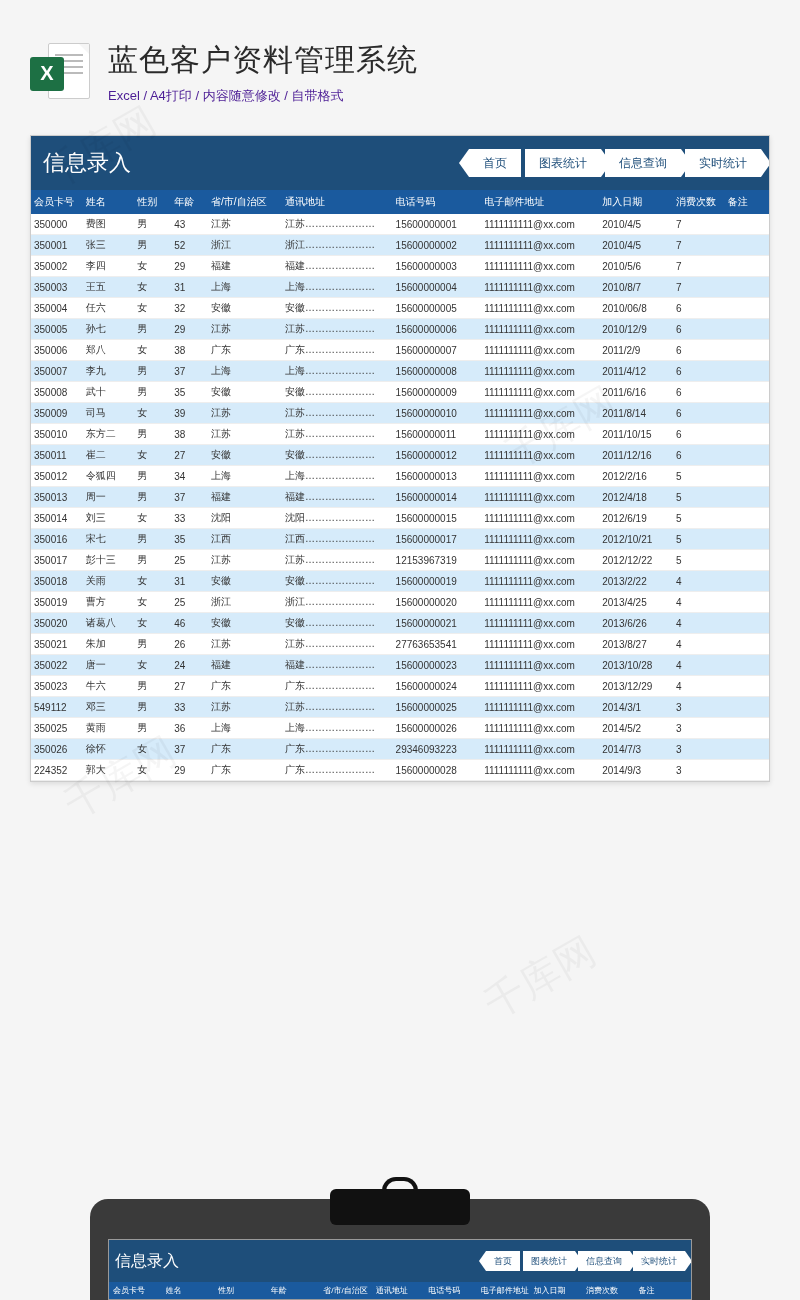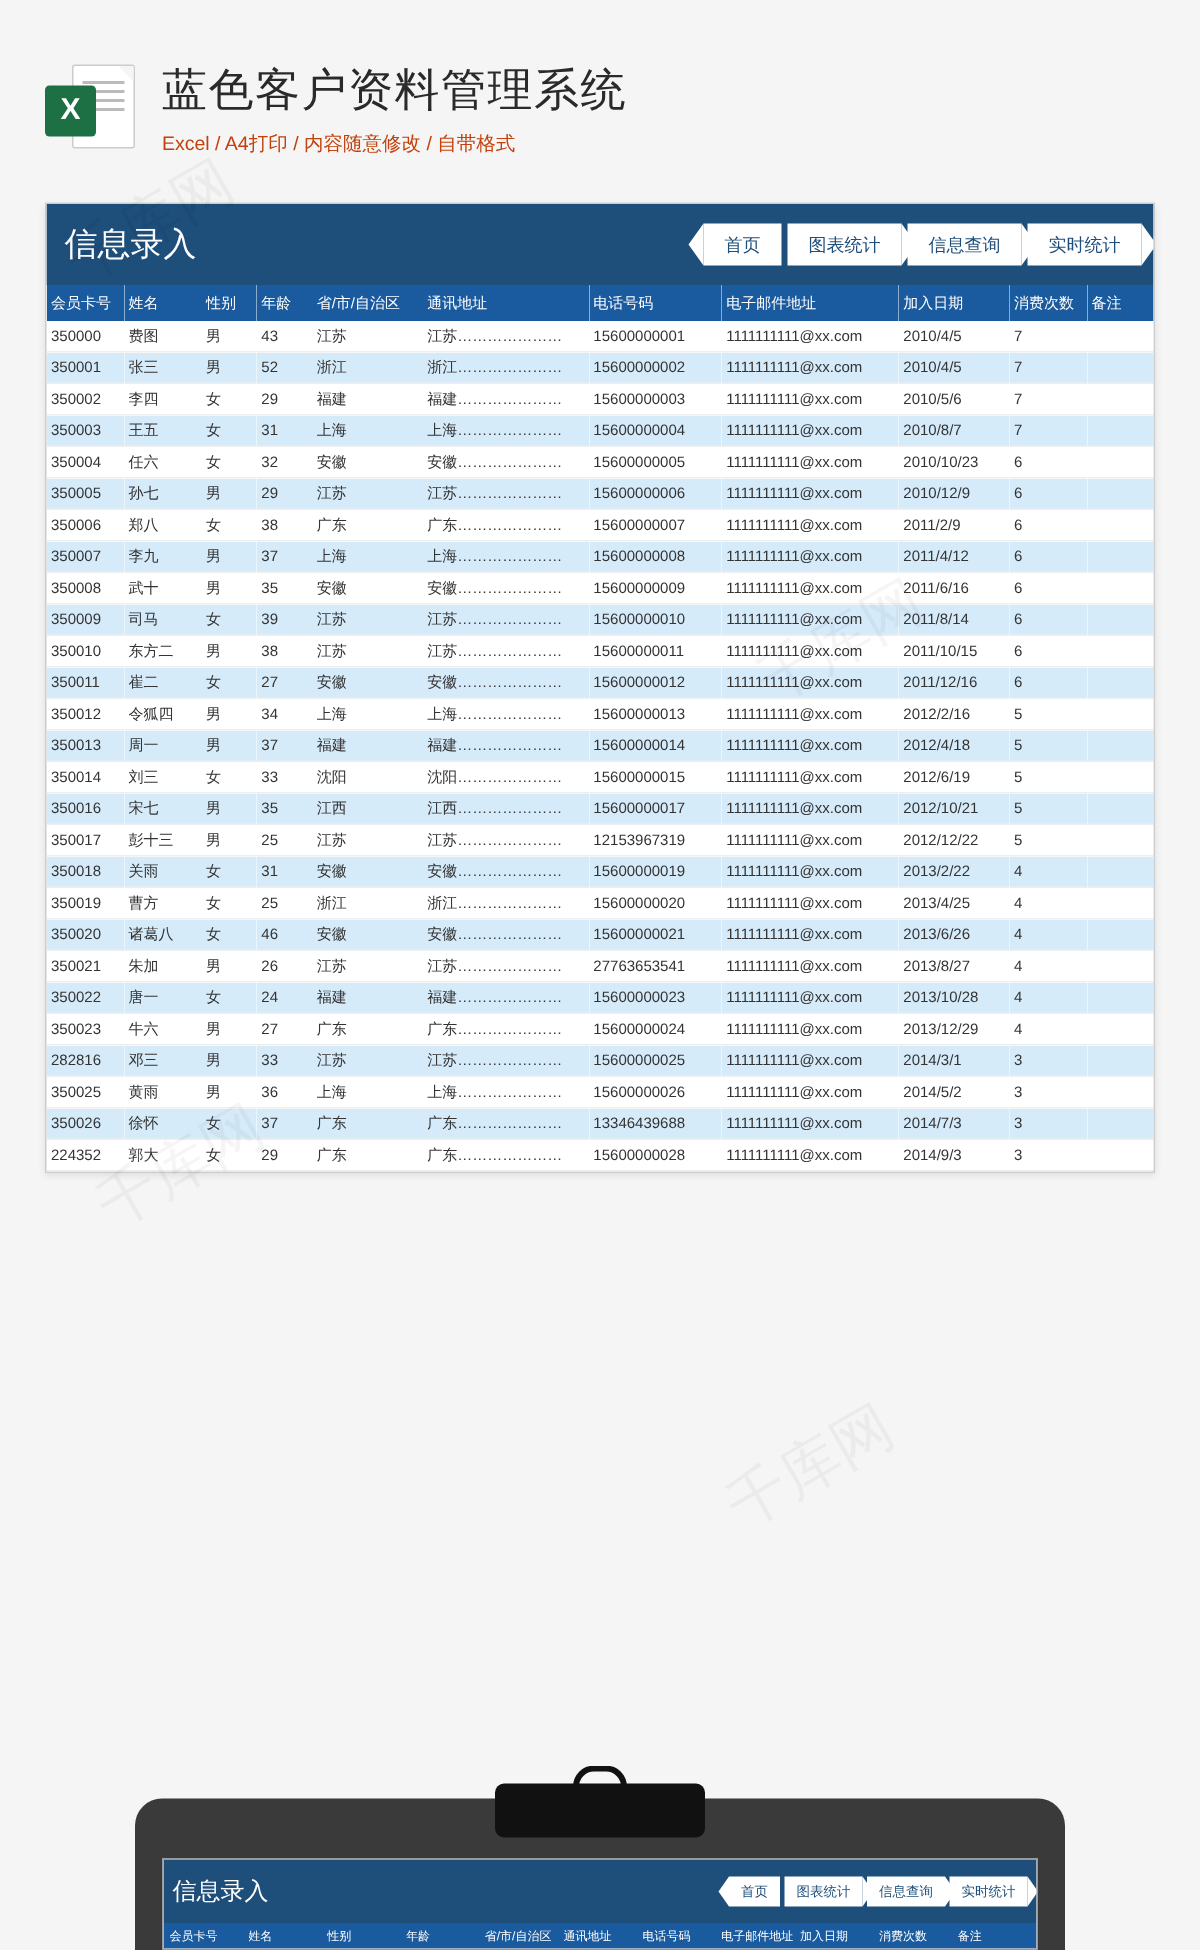--- a/index.html
+++ b/index.html
@@ -67,21 +67,21 @@
   }
   .title-block { flex: 1; }
   .title-main {
     font-size: 30px;
     color: #2a2a2a;
     letter-spacing: 1px;
     font-weight: 500;
   }
   .title-sub {
     font-size: 13px;
-    color: #c2410c;
+    color: #4c1d95;
     margin-top: 6px;
   }
   .sheet-wrap {
     margin: 20px 30px 0 30px;
     background: #fff;
     border: 1px solid #ccc;
     box-shadow: 0 2px 5px rgba(0,0,0,0.1);
     overflow: hidden;
   }
   .sheet-header {
@@ -366,21 +366,21 @@
         </tr>
         <tr>
           <td>350004</td>
           <td>任六</td>
           <td>女</td>
           <td>32</td>
           <td>安徽</td>
           <td>安徽…………………</td>
           <td>15600000005</td>
           <td>1111111111@xx.com</td>
-          <td>2010/10/23</td>
+          <td>2010/06/8</td>
           <td>6</td>
           <td></td>
         </tr>
         <tr>
           <td>350005</td>
           <td>孙七</td>
           <td>男</td>
           <td>29</td>
           <td>江苏</td>
           <td>江苏…………………</td>
@@ -605,21 +605,21 @@
           <td>27</td>
           <td>广东</td>
           <td>广东…………………</td>
           <td>15600000024</td>
           <td>1111111111@xx.com</td>
           <td>2013/12/29</td>
           <td>4</td>
           <td></td>
         </tr>
         <tr>
-          <td>282816</td>
+          <td>549112</td>
           <td>邓三</td>
           <td>男</td>
           <td>33</td>
           <td>江苏</td>
           <td>江苏…………………</td>
           <td>15600000025</td>
           <td>1111111111@xx.com</td>
           <td>2014/3/1</td>
           <td>3</td>
           <td></td>
@@ -637,21 +637,21 @@
           <td>3</td>
           <td></td>
         </tr>
         <tr>
           <td>350026</td>
           <td>徐怀</td>
           <td>女</td>
           <td>37</td>
           <td>广东</td>
           <td>广东…………………</td>
-          <td>13346439688</td>
+          <td>29346093223</td>
           <td>1111111111@xx.com</td>
           <td>2014/7/3</td>
           <td>3</td>
           <td></td>
         </tr>
         <tr>
           <td>224352</td>
           <td>郭大</td>
           <td>女</td>
           <td>29</td>

